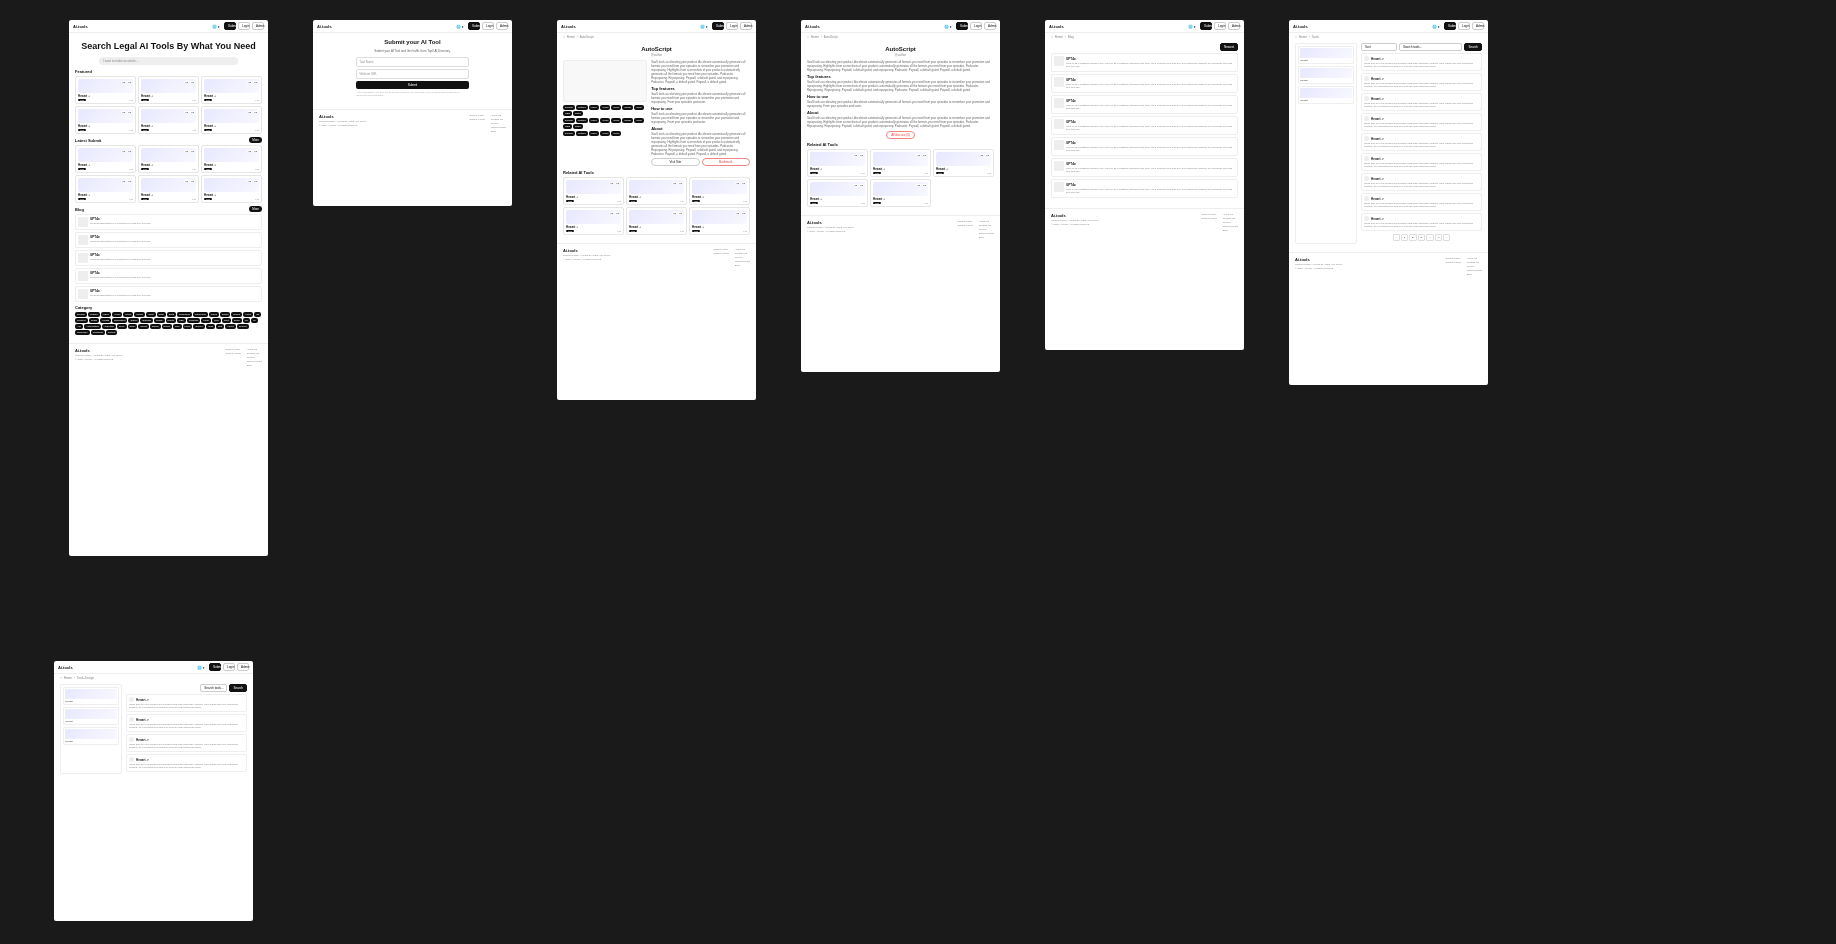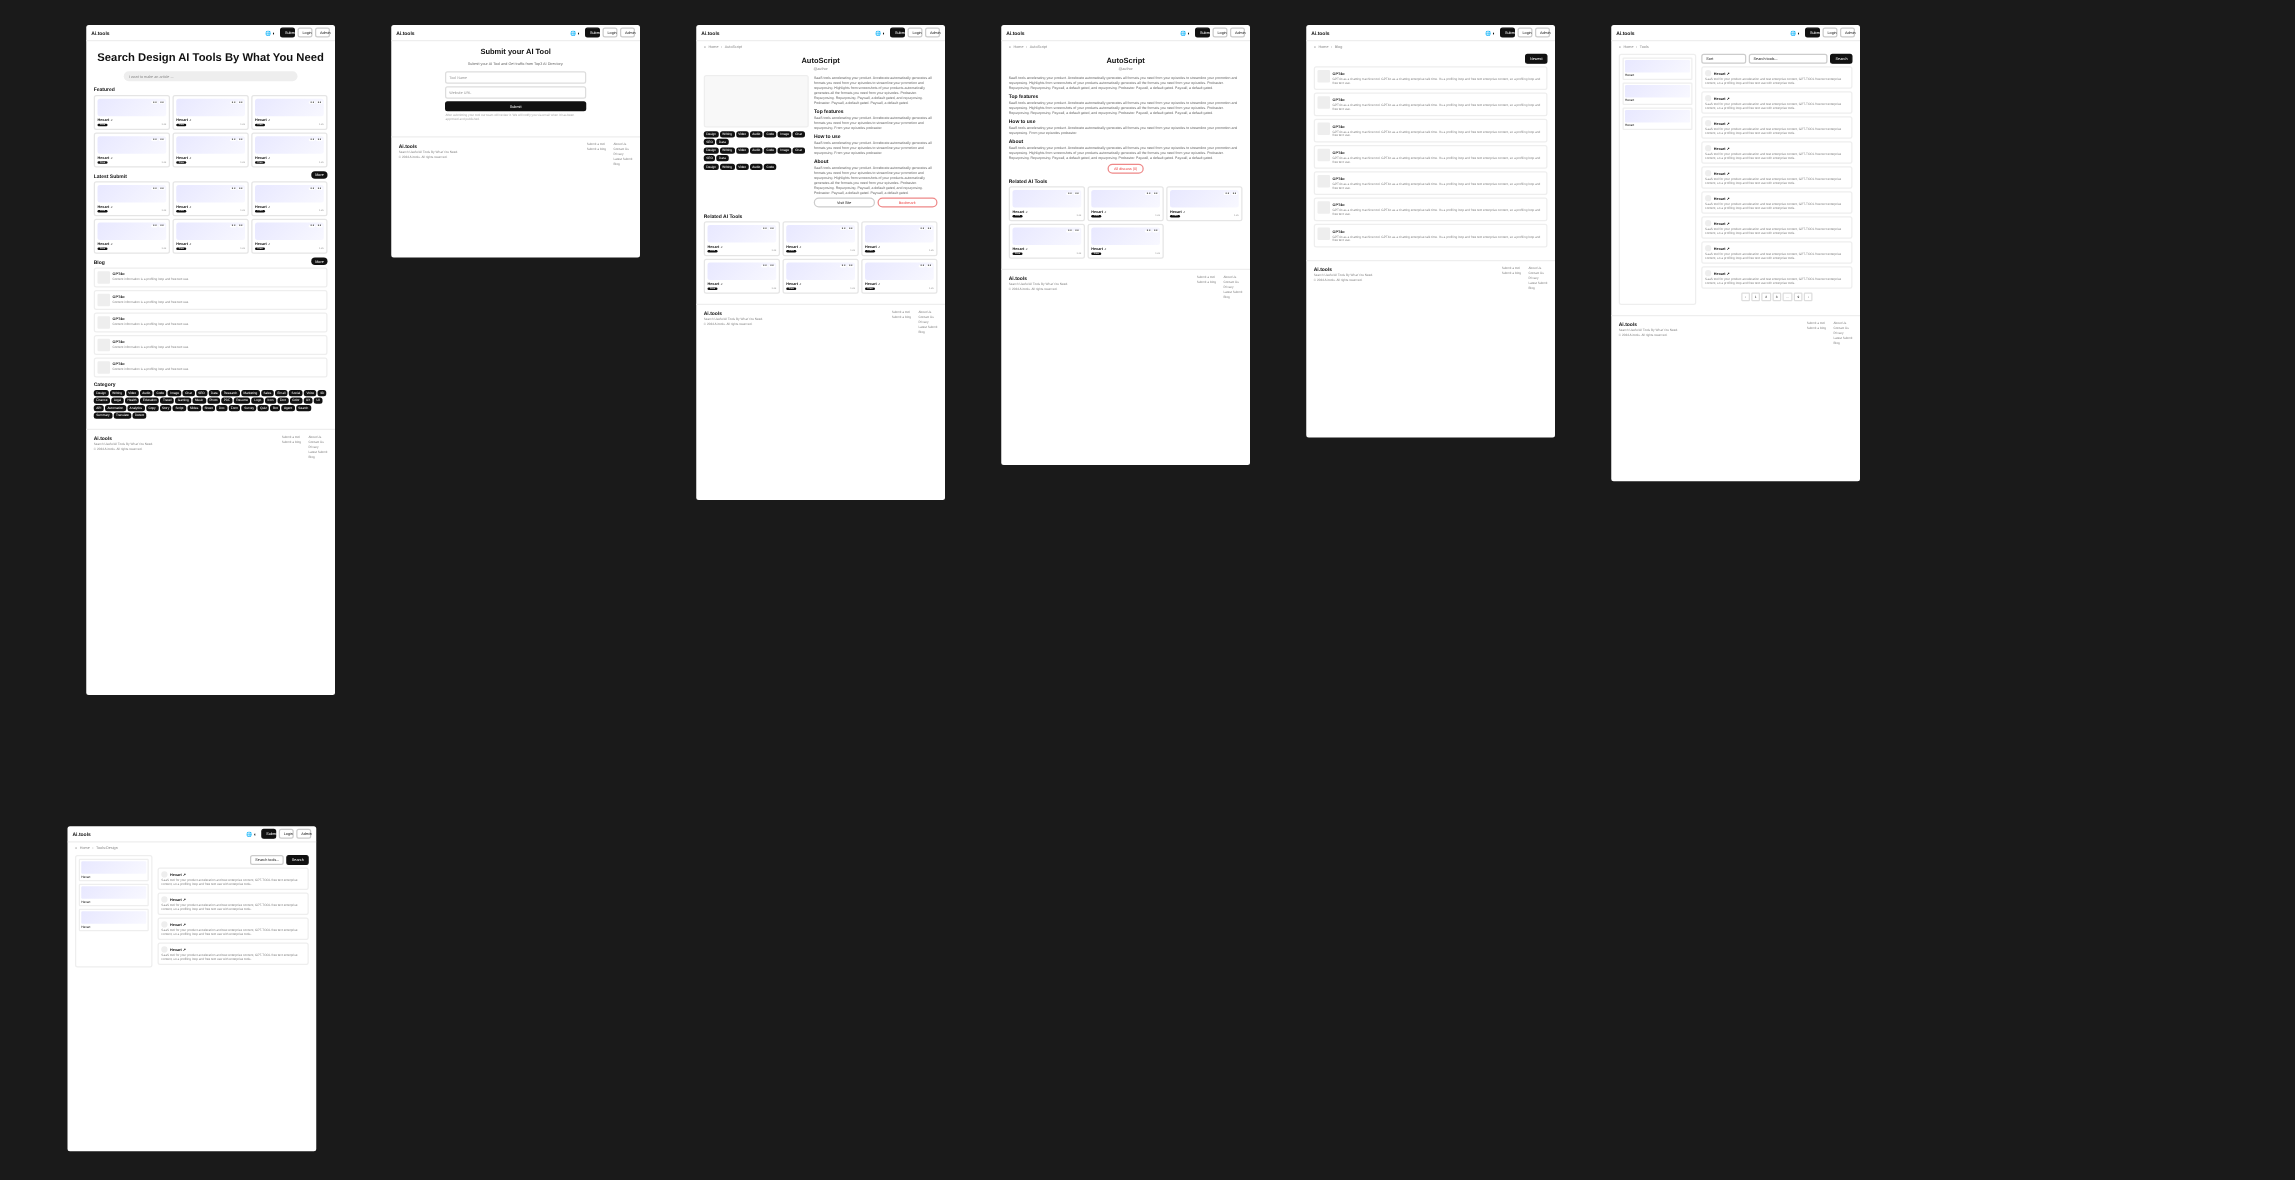--- a/index.html
+++ b/index.html
@@ -84,21 +84,21 @@
   <b class="logo">Ai.tools</b>
   <div class="hbtns">
    <span>🌐</span>
           <span>◐</span>
    <span class="btn dark">Submit</span>
    <span class="btn">Login</span>
    <span class="btn">Admin</span>
   </div>
  </div>
  <div class="sect">
-  <div class="h1">Search Design AI Tools By What You Need</div>
+  <div class="h1">Search Legal AI Tools By What You Need</div>
   <div class="sbar">I want to make an article ...</div>
   <div class="shead">
           <b>Featured</b>
         </div>
   <div class="grid3">
           <div class="card">
   <div class="thumb">
               <div class="tbox">
                 <span>8.8</span>
                 <span>8.8</span>

